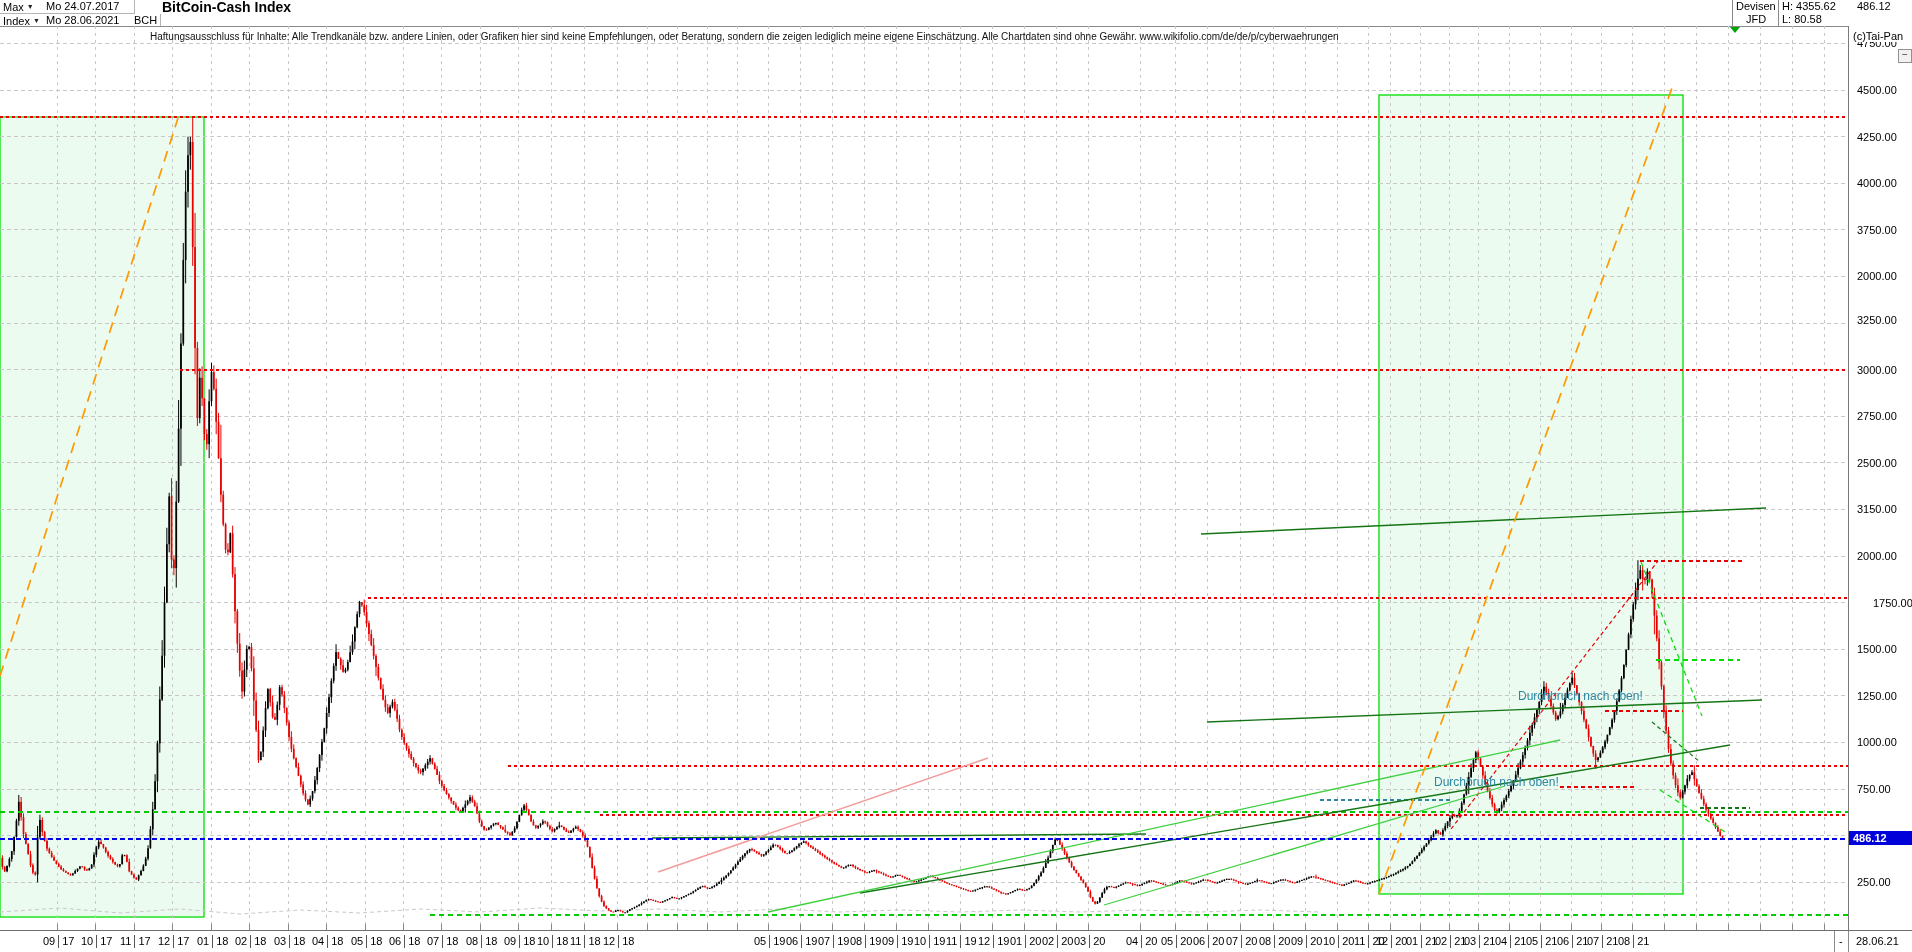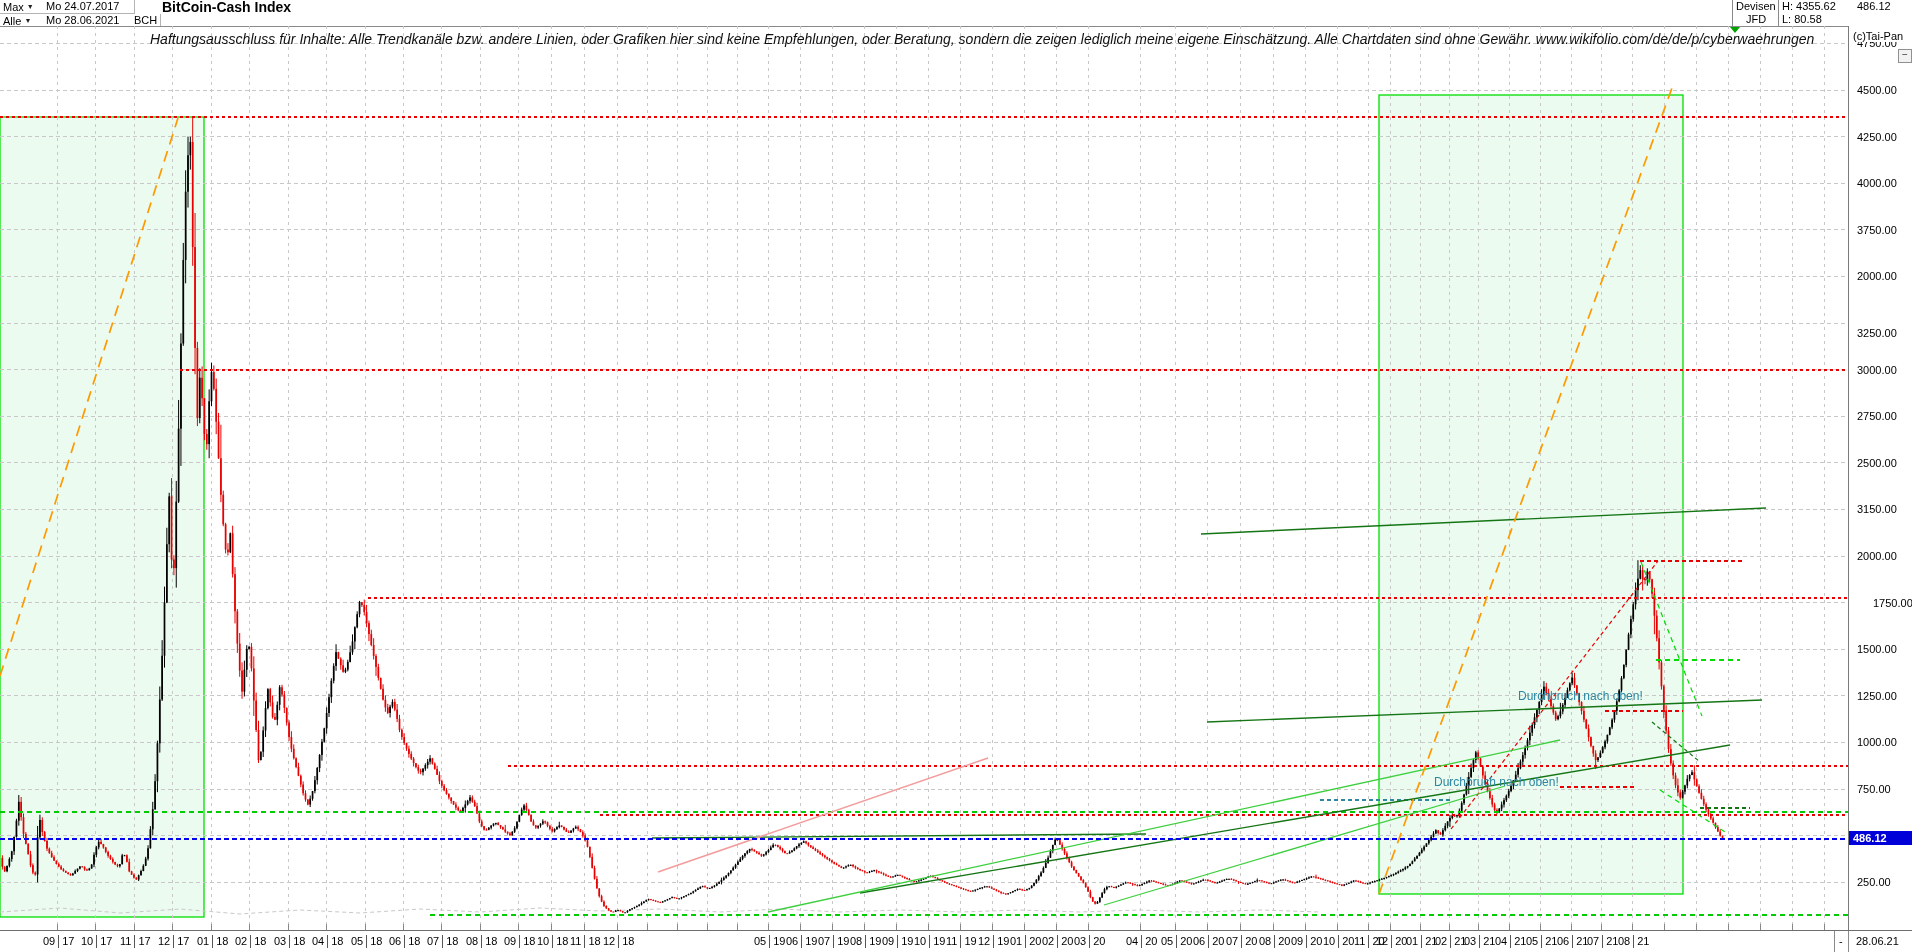--- a/index.html
+++ b/index.html
@@ -5,21 +5,21 @@
   html,body{margin:0;padding:0;background:#fff;width:1912px;height:952px;overflow:hidden;
     font-family:"Liberation Sans","DejaVu Sans",sans-serif;-webkit-font-smoothing:none;}
   #app{position:absolute;left:0;top:0;width:1912px;height:952px;background:#fff;}
   
   .hcell{position:absolute;font-size:11px;color:#000;white-space:nowrap;line-height:13px;background:#fff;}
   .cellborder{border-right:1px solid #b4b4b4;border-bottom:1px solid #b4b4b4;}
   .title{font-size:14px;font-weight:bold;}
   .vline{position:absolute;width:1px;background:#8a8a8a;}
   .hline{position:absolute;height:1px;background:#8a8a8a;}
   .arrow{font-size:7px;vertical-align:2px;color:#222;}
-  #disclaimer{position:absolute;left:150px;top:31px;font-size:14px;color:#101010;white-space:nowrap;z-index:5;font-style:italic;}
+  #disclaimer{position:absolute;left:150px;top:31px;font-size:10px;color:#101010;white-space:nowrap;z-index:5;}
   #copyright{position:absolute;left:1853px;top:30px;font-size:11px;color:#000;background:#fff;z-index:6;}
   
   .ylab{position:absolute;left:8px;font-size:11px;color:#000;white-space:nowrap;}
   #yaxis{position:absolute;left:1848px;top:26px;width:64px;height:904px;border-left:1px solid #7a7a7a;background:#fff;}
   #pricetag{position:absolute;left:1849px;width:63px;height:14px;background:#0000d8;color:#fff;
     font-size:11px;font-weight:bold;line-height:14px;padding-left:4px;z-index:7;}
   #xaxis{position:absolute;left:0;top:930px;width:1912px;height:22px;border-top:1px solid #6e6e6e;background:#fff;}
   .xlab{position:absolute;top:4px;font-size:11px;color:#000;display:flex;line-height:13px;}
   .xlab .yy{border-left:1px solid #555;padding-left:3px;margin-left:3px;}
   .bcell{position:absolute;top:4px;font-size:11px;color:#000;}
@@ -32,21 +32,21 @@
   #chartsvg{position:absolute;left:0;top:26px;z-index:1;}
 </style>
 </head>
 <body>
 
 <div id="app">
 
   <div>
     <div class="hcell cellborder" style="left:0;top:0;width:42px;height:13px;padding-left:3px;"><span>Max</span> <span class="arrow">▼</span></div>
     <div class="hcell cellborder" style="left:43px;top:0;width:88px;height:13px;padding-left:3px;">Mo 24.07.2017</div>
-    <div class="hcell cellborder" style="left:0;top:14px;width:42px;height:12px;padding-left:3px;"><span>Alle</span> <span class="arrow">▼</span></div>
+    <div class="hcell cellborder" style="left:0;top:14px;width:42px;height:12px;padding-left:3px;"><span>Index</span> <span class="arrow">▼</span></div>
     <div class="hcell cellborder" style="left:43px;top:14px;width:88px;height:12px;padding-left:3px;">Mo 28.06.2021</div>
     <div class="hcell cellborder" style="left:132px;top:14px;width:26px;height:12px;padding-left:2px;">BCH</div>
     <div class="hcell title" style="left:162px;top:1px;">BitCoin-Cash Index</div>
 
     <div class="hcell" style="left:1736px;top:0;text-align:center;">Devisen</div>
     <div class="hcell" style="left:1746px;top:13px;">JFD</div>
     <div class="hcell" style="left:1782px;top:0;">H: 4355.62</div>
     <div class="hcell" style="left:1782px;top:13px;">L: 80.58</div>
     <div class="hcell" style="left:1857px;top:0;">486.12</div>
     <div class="hcell" style="left:1855px;top:13px;margin-top:32px;">10.3/45.42</div>
@@ -1692,21 +1692,21 @@
   <div class="note" style="left:1518px;top:689px;">Durchbruch nach oben!</div>
   <div class="note" style="left:1434px;top:775px;">Durchbruch nach oben!</div>
 
   <div id="yaxis">
       <div class="ylab" style="top: 11.4px;">4750.00</div>
       <div class="ylab" style="top: 58px; text-align: center;">4500.00</div>
       <div class="ylab" style="top: 104.6px;">4250.00</div>
       <div class="ylab" style="top: 151.2px;">4000.00</div>
       <div class="ylab" style="top: 197.8px;">3750.00</div>
       <div class="ylab" style="top: 244.4px;">2000.00</div>
-      <div class="ylab" style="top: 301px;">3250.00</div>
+      <div class="ylab" style="top: 288px;">3250.00</div>
       <div class="ylab" style="top: 337.6px;">3000.00</div>
       <div class="ylab" style="top: 384.2px;">2750.00</div>
       <div class="ylab" style="top: 430.8px;">2500.00</div>
       <div class="ylab" style="top: 477.4px;">3150.00</div>
       <div class="ylab" style="top: 524px;">2000.00</div>
       <div class="ylab" style="top: 570.6px; margin-left: 16px;">1750.00</div>
       <div class="ylab" style="top: 617.2px;">1500.00</div>
       <div class="ylab" style="top: 663.8px;">1250.00</div>
       <div class="ylab" style="top: 710.4px;">1000.00</div>
       <div class="ylab" style="top: 757px;">750.00</div>

